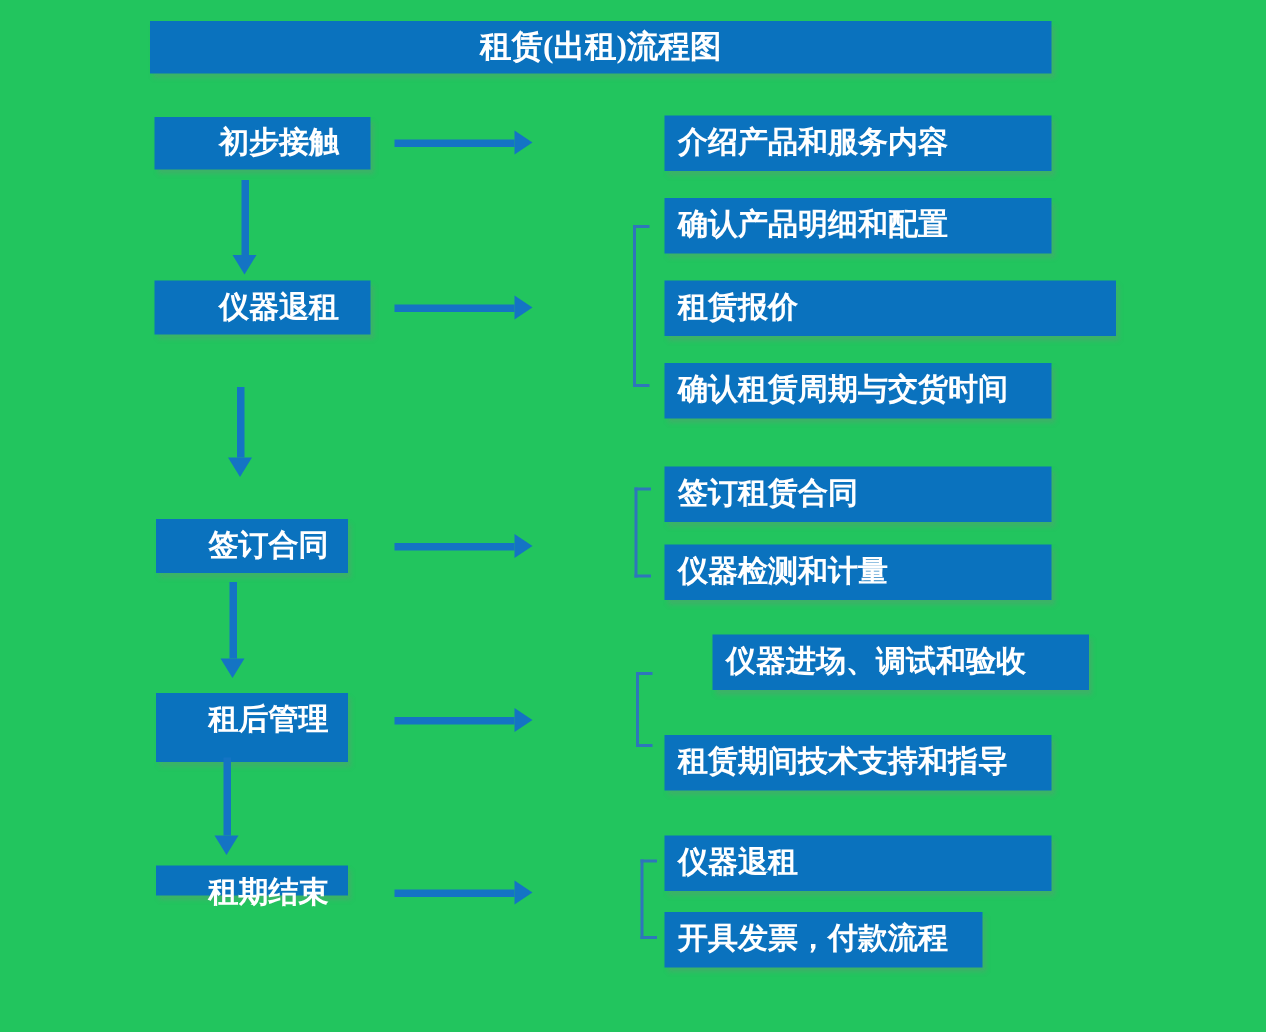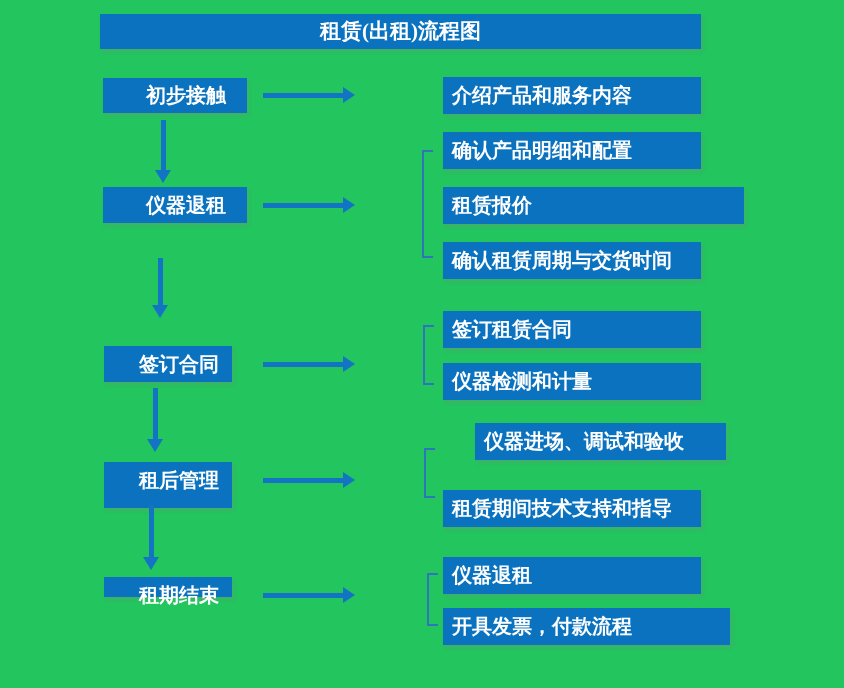--- a/index.html
+++ b/index.html
@@ -127,15 +127,15 @@
     <div class="head"></div>
   </div>
 
   <div class="box lbox" style="left:104px; top:577px; width:106px; height:20px; line-height:36px;">租期结束</div>
   <div class="harrow" style="left:263px; top:587px;">
     <div class="shaft"></div>
     <div class="head"></div>
   </div>
   <div class="bracket" style="left:427px; top:573px; height:53px;"></div>
   <div class="box rbox" style="left:443px; top:557px; width:258px; height:37px; line-height:37px;">仪器退租</div>
-  <div class="box rbox" style="left:443px; top:608px; width:287px; height:37px; line-height:37px;">开具发票，付款流程</div>
+  <div class="box rbox" style="left:443px; top:608px; width:212px; height:37px; line-height:37px;">开具发票，付款流程</div>
 
 </div>
 
 </body></html>

